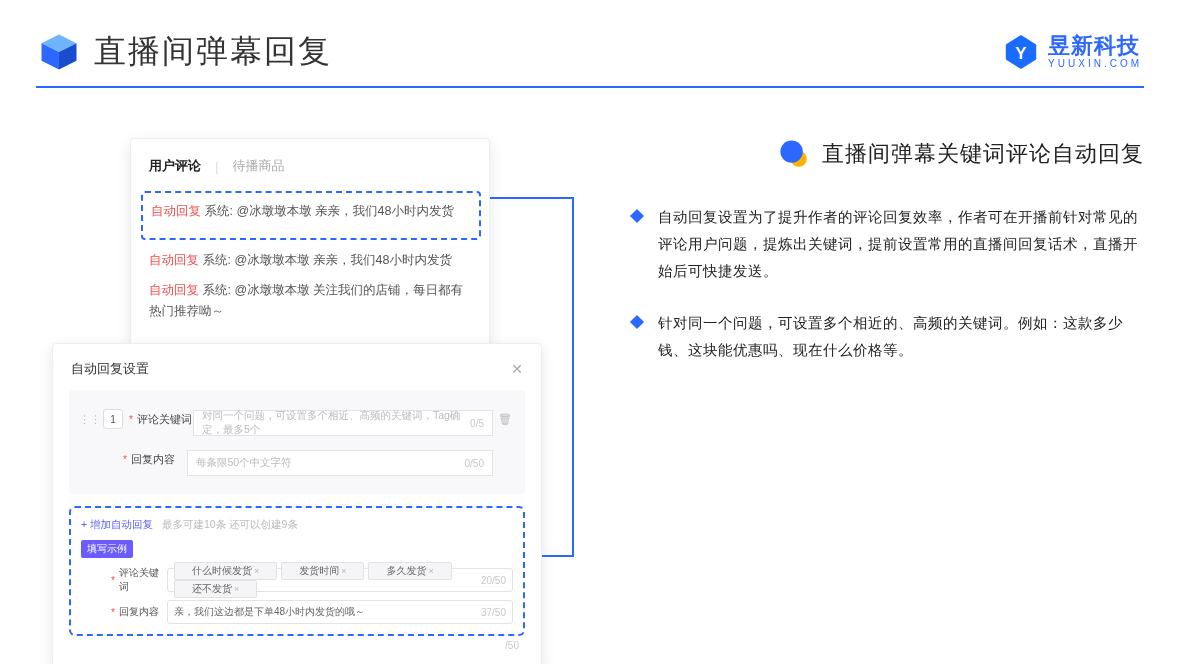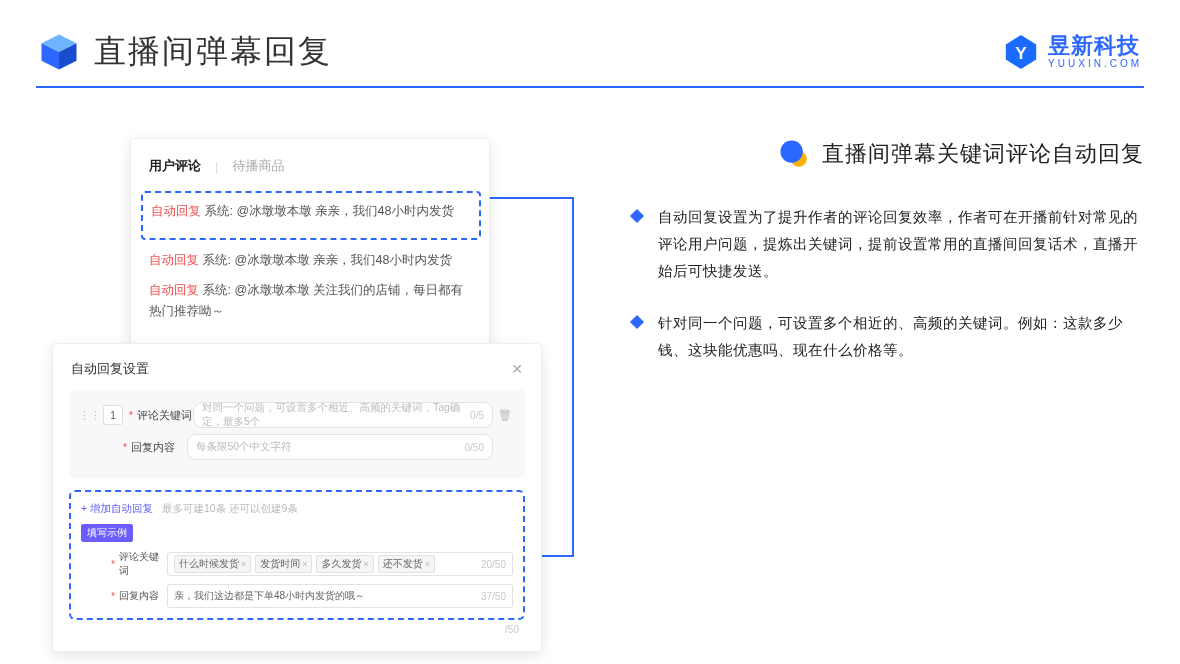--- a/index.html
+++ b/index.html
@@ -146,28 +146,29 @@
   background: #fff;
   margin-right: 6px;
 }
 .row-pad { width: 46px; }
 .req { color: #f24d4d; margin-right: 4px; font-size: 10px; }
 .field-label { width: 56px; color: #444; font-size: 11px; }
 .input-box {
   flex: 1;
   height: 26px;
   border: 1px solid #e3e3e3;
-  border-radius: 9px;
+  border-radius: 0;
   background: #fff;
   display: flex;
   align-items: center;
   padding: 0 8px;
   font-size: 10.5px;
   color: #bbb;
   position: relative;
+  margin-top: 8px;
 }
 .input-box .count { margin-left: auto; color: #c8c8c8; font-size: 10px; }
 .trash-col { width: 24px; text-align: center; color: #bbb; font-size: 11px; }
 
 .light-panel {
   background: #f8f8fa;
   border-radius: 4px;
   padding: 12px 10px;
 }
 
@@ -187,21 +188,21 @@
   padding: 2px 6px;
   border-radius: 2px;
   margin-bottom: 8px;
 }
 .tag-chip {
   display: inline-flex;
   align-items: center;
   border: 1px solid #e2e2e2;
   background: #f5f5f7;
   border-radius: 2px;
-  padding: 1px 4px;
+  padding: 1px 17px;
   font-size: 10px;
   color: #666;
   margin-right: 4px;
 }
 .tag-chip .x { color: #bbb; margin-left: 2px; font-size: 9px; }
 .sample-input {
   flex: 1;
   border: 1px solid #e3e3e3;
   border-radius: 3px;
   height: 24px;

